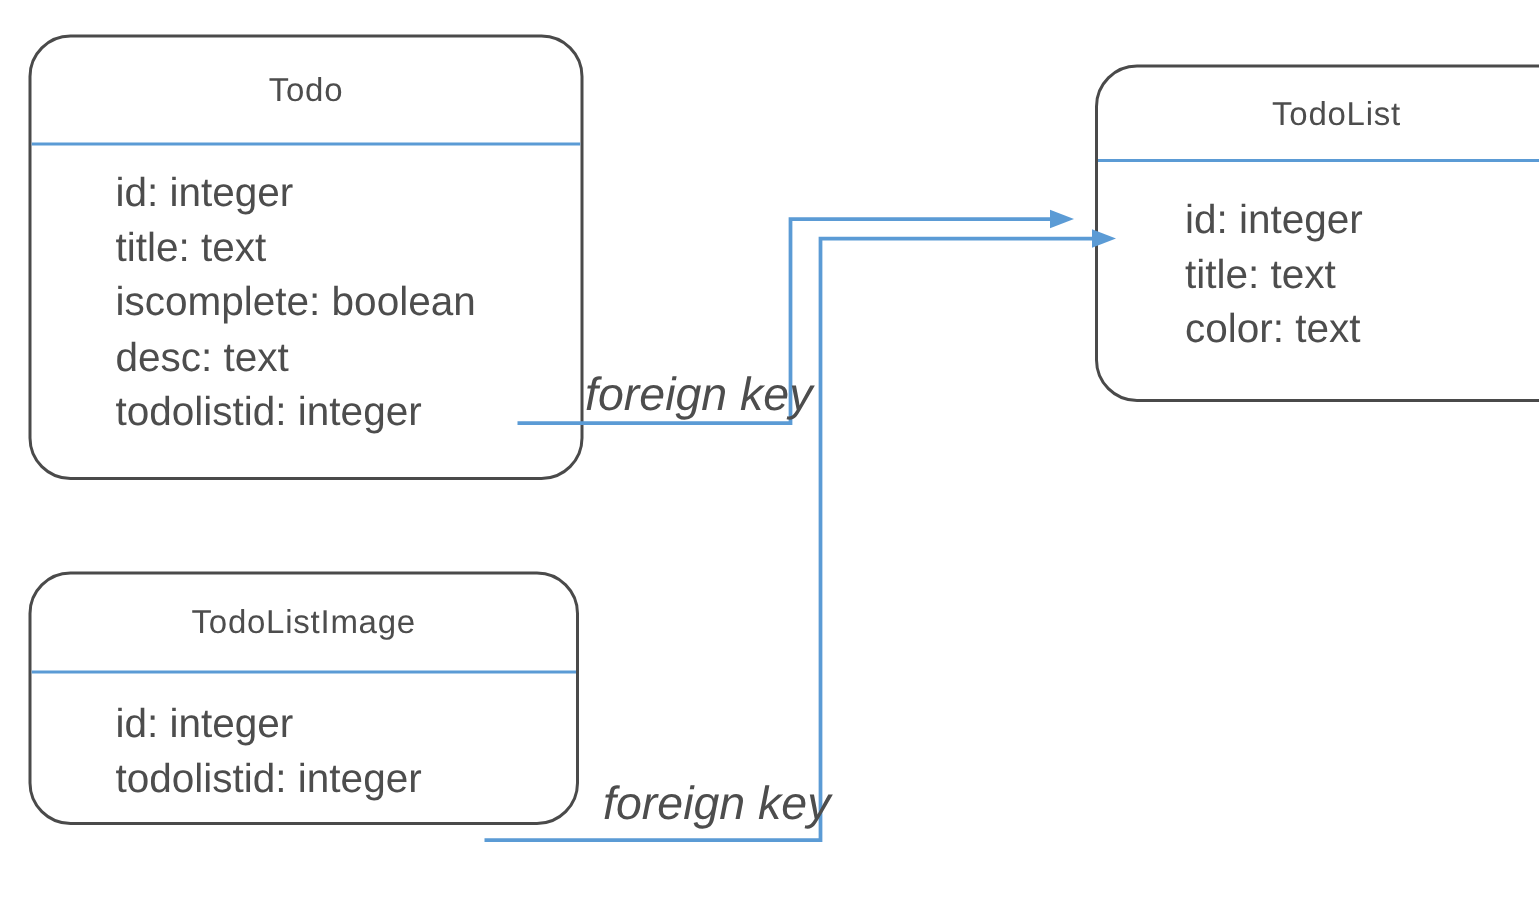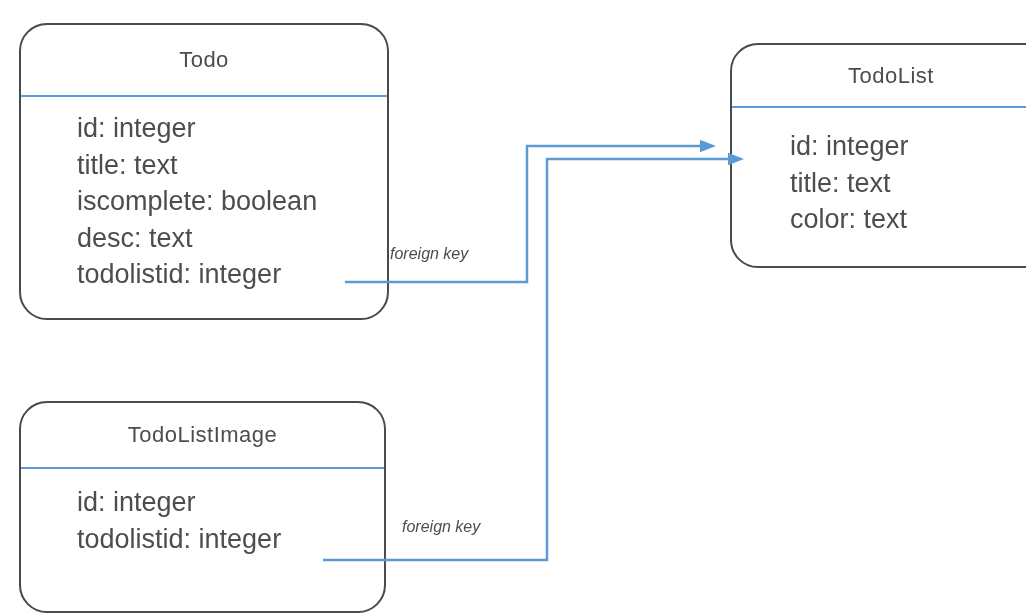--- a/index.html
+++ b/index.html
@@ -45,21 +45,21 @@
   .field { white-space: nowrap; }
 
   #entity-todo { left: 19px; top: 23px; width: 370px; height: 297px; }
   #entity-todo .entity-header { height: 72px; }
   #entity-todo .entity-body { padding: 13px 8px 0 56px; }
 
   #entity-todolist { left: 690px; top: 43px; width: 322px; height: 225px; margin-left: 40px; }
   #entity-todolist .entity-header { height: 63px; }
   #entity-todolist .entity-body { padding: 20px 8px 0 58px; }
 
-  #entity-todolistimage { left: 19px; top: 401px; width: 367px; height: 212px; }
+  #entity-todolistimage { left: 19px; top: 381px; width: 367px; height: 169px; }
   #entity-todolistimage .entity-header { height: 66px; }
   #entity-todolistimage .entity-body { padding: 15px 8px 0 56px; }
 
   .connector-layer {
     position: absolute;
     left: 0; top: 0;
     width: 1026px;
     height: 614px;
     z-index: 5;
     pointer-events: none;
@@ -69,21 +69,21 @@
     stroke: var(--accent);
     stroke-width: 2.5;
   }
   .connector-layer polygon {
     fill: var(--accent);
     stroke: none;
   }
   .fk-label {
     position: absolute;
     font-style: italic;
-    font-size: 16px;
+    font-size: 31px;
     color: var(--text);
     white-space: nowrap;
     z-index: 6;
   }
   #fk-label-1 { left: 390px; top: 245px; }
   #fk-label-2 { left: 402px; top: 518px; }
 </style>
 </head>
 <body>
 

